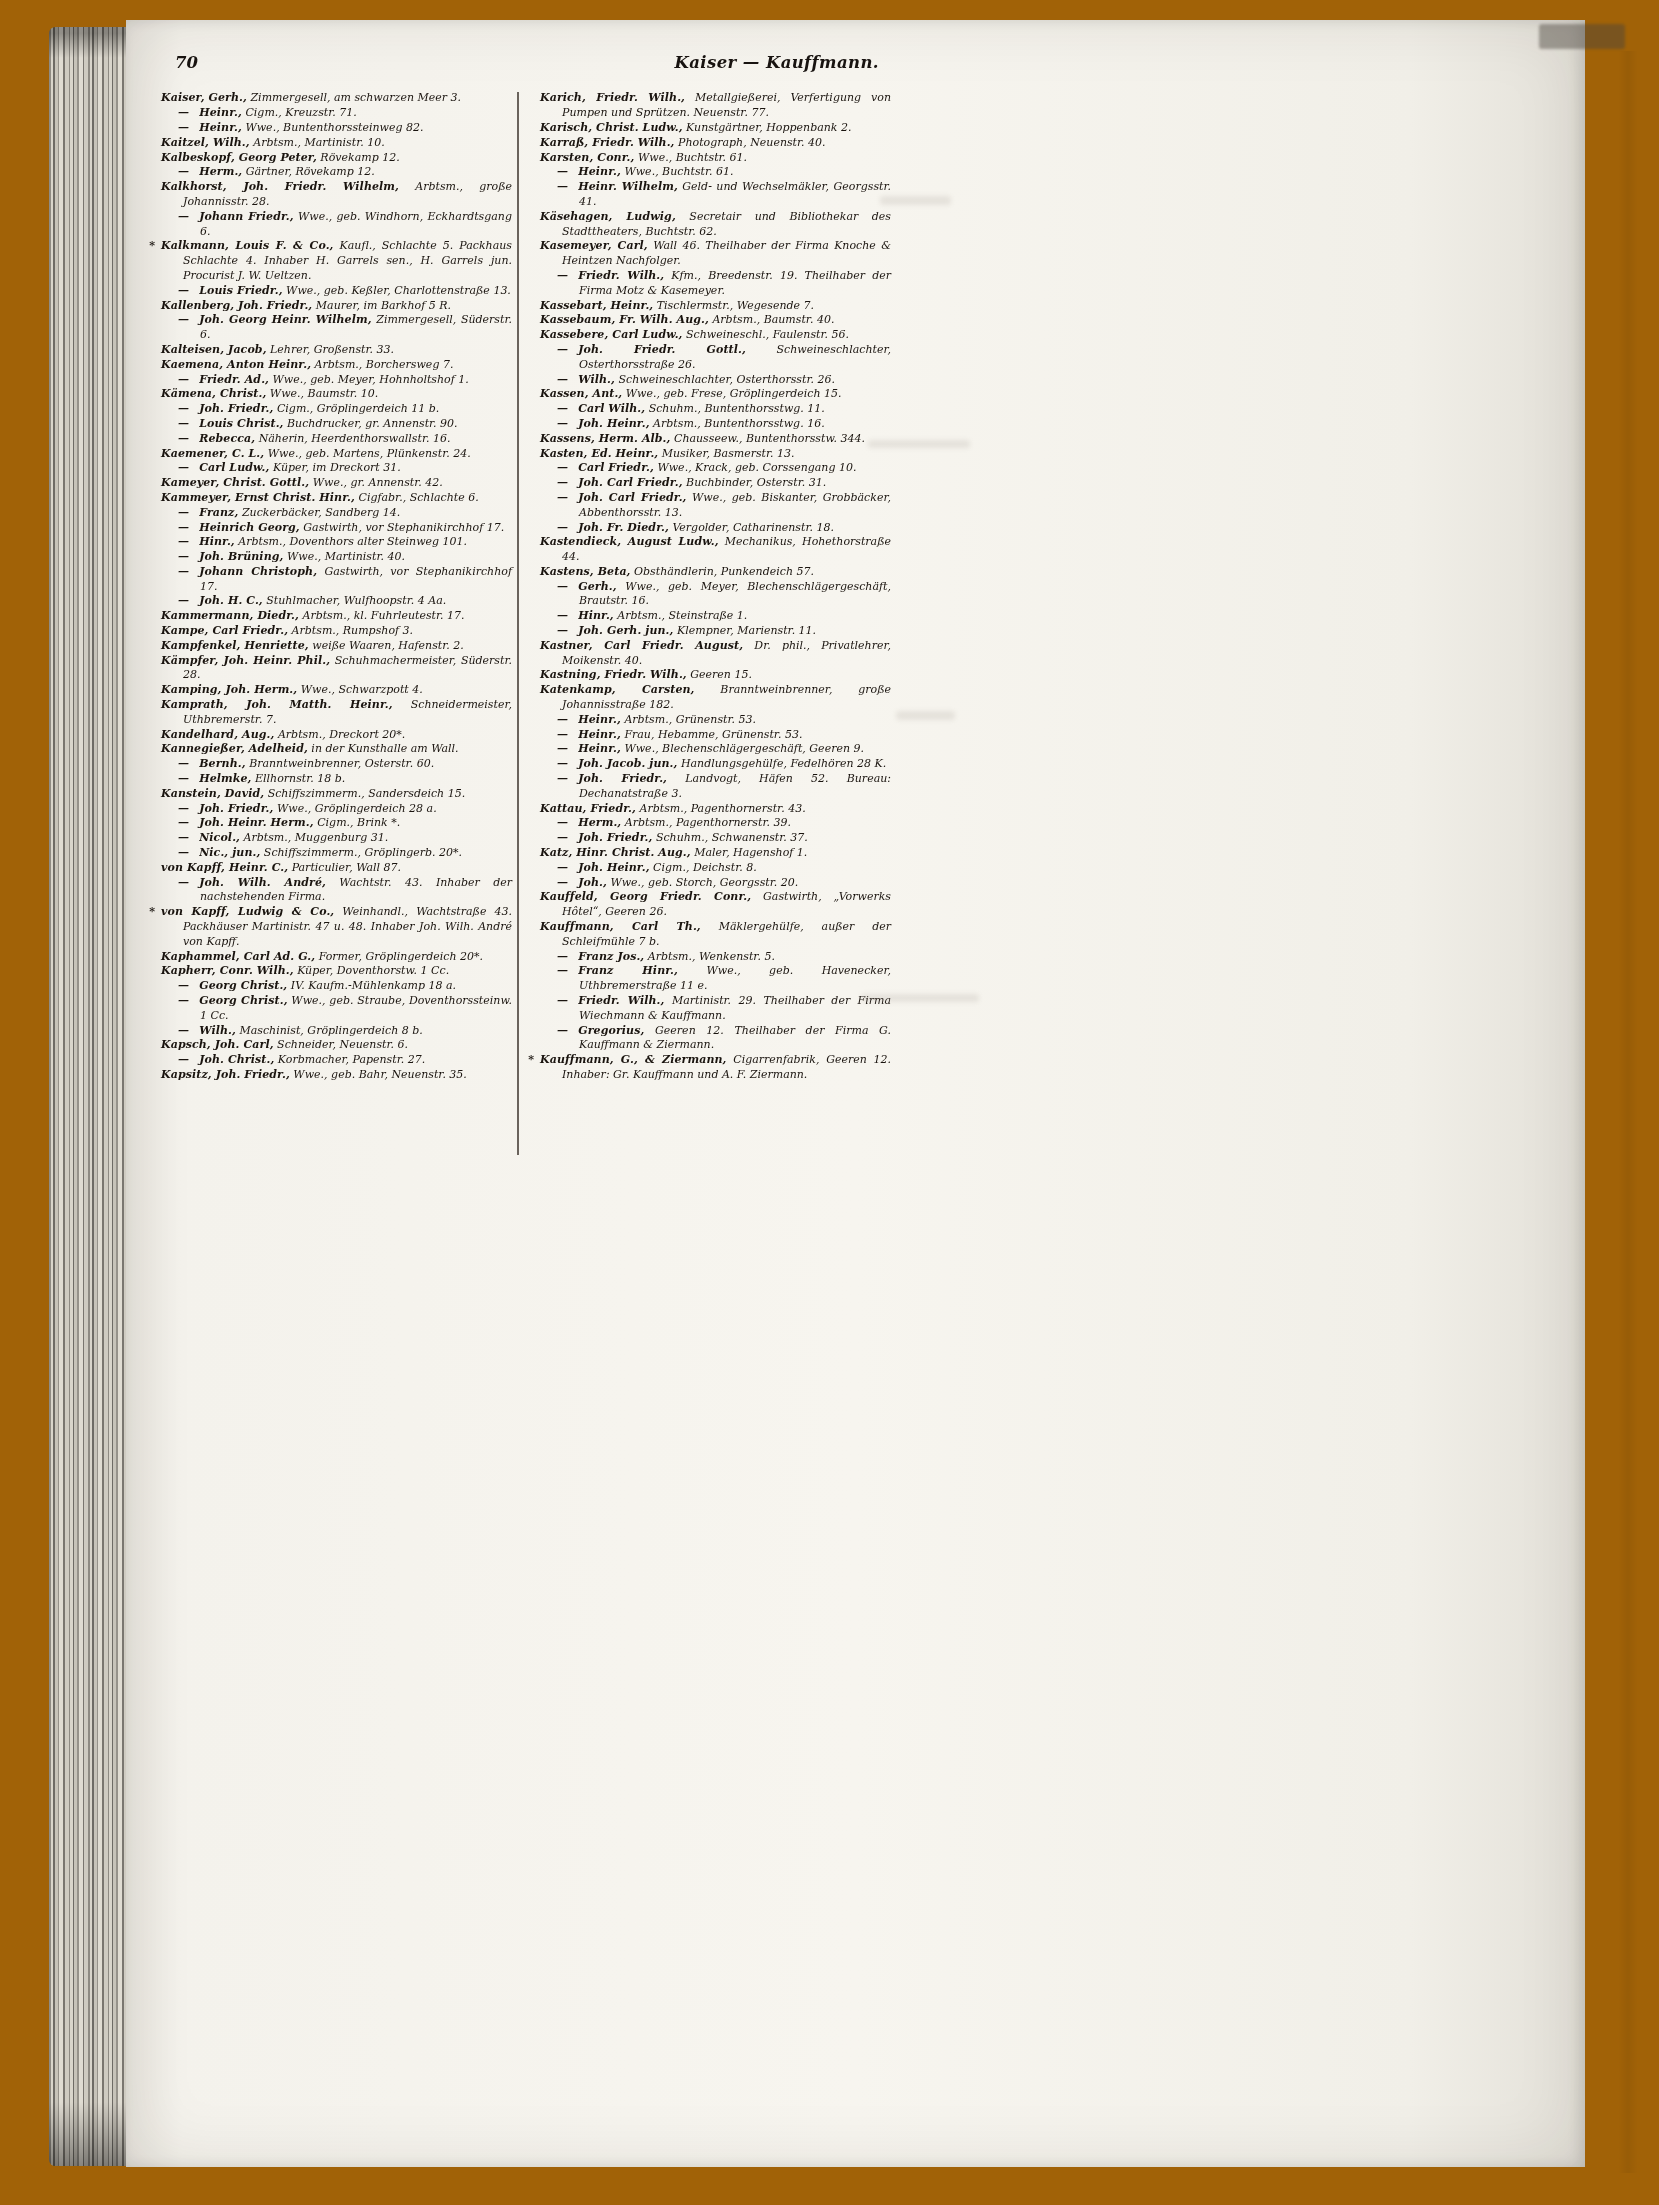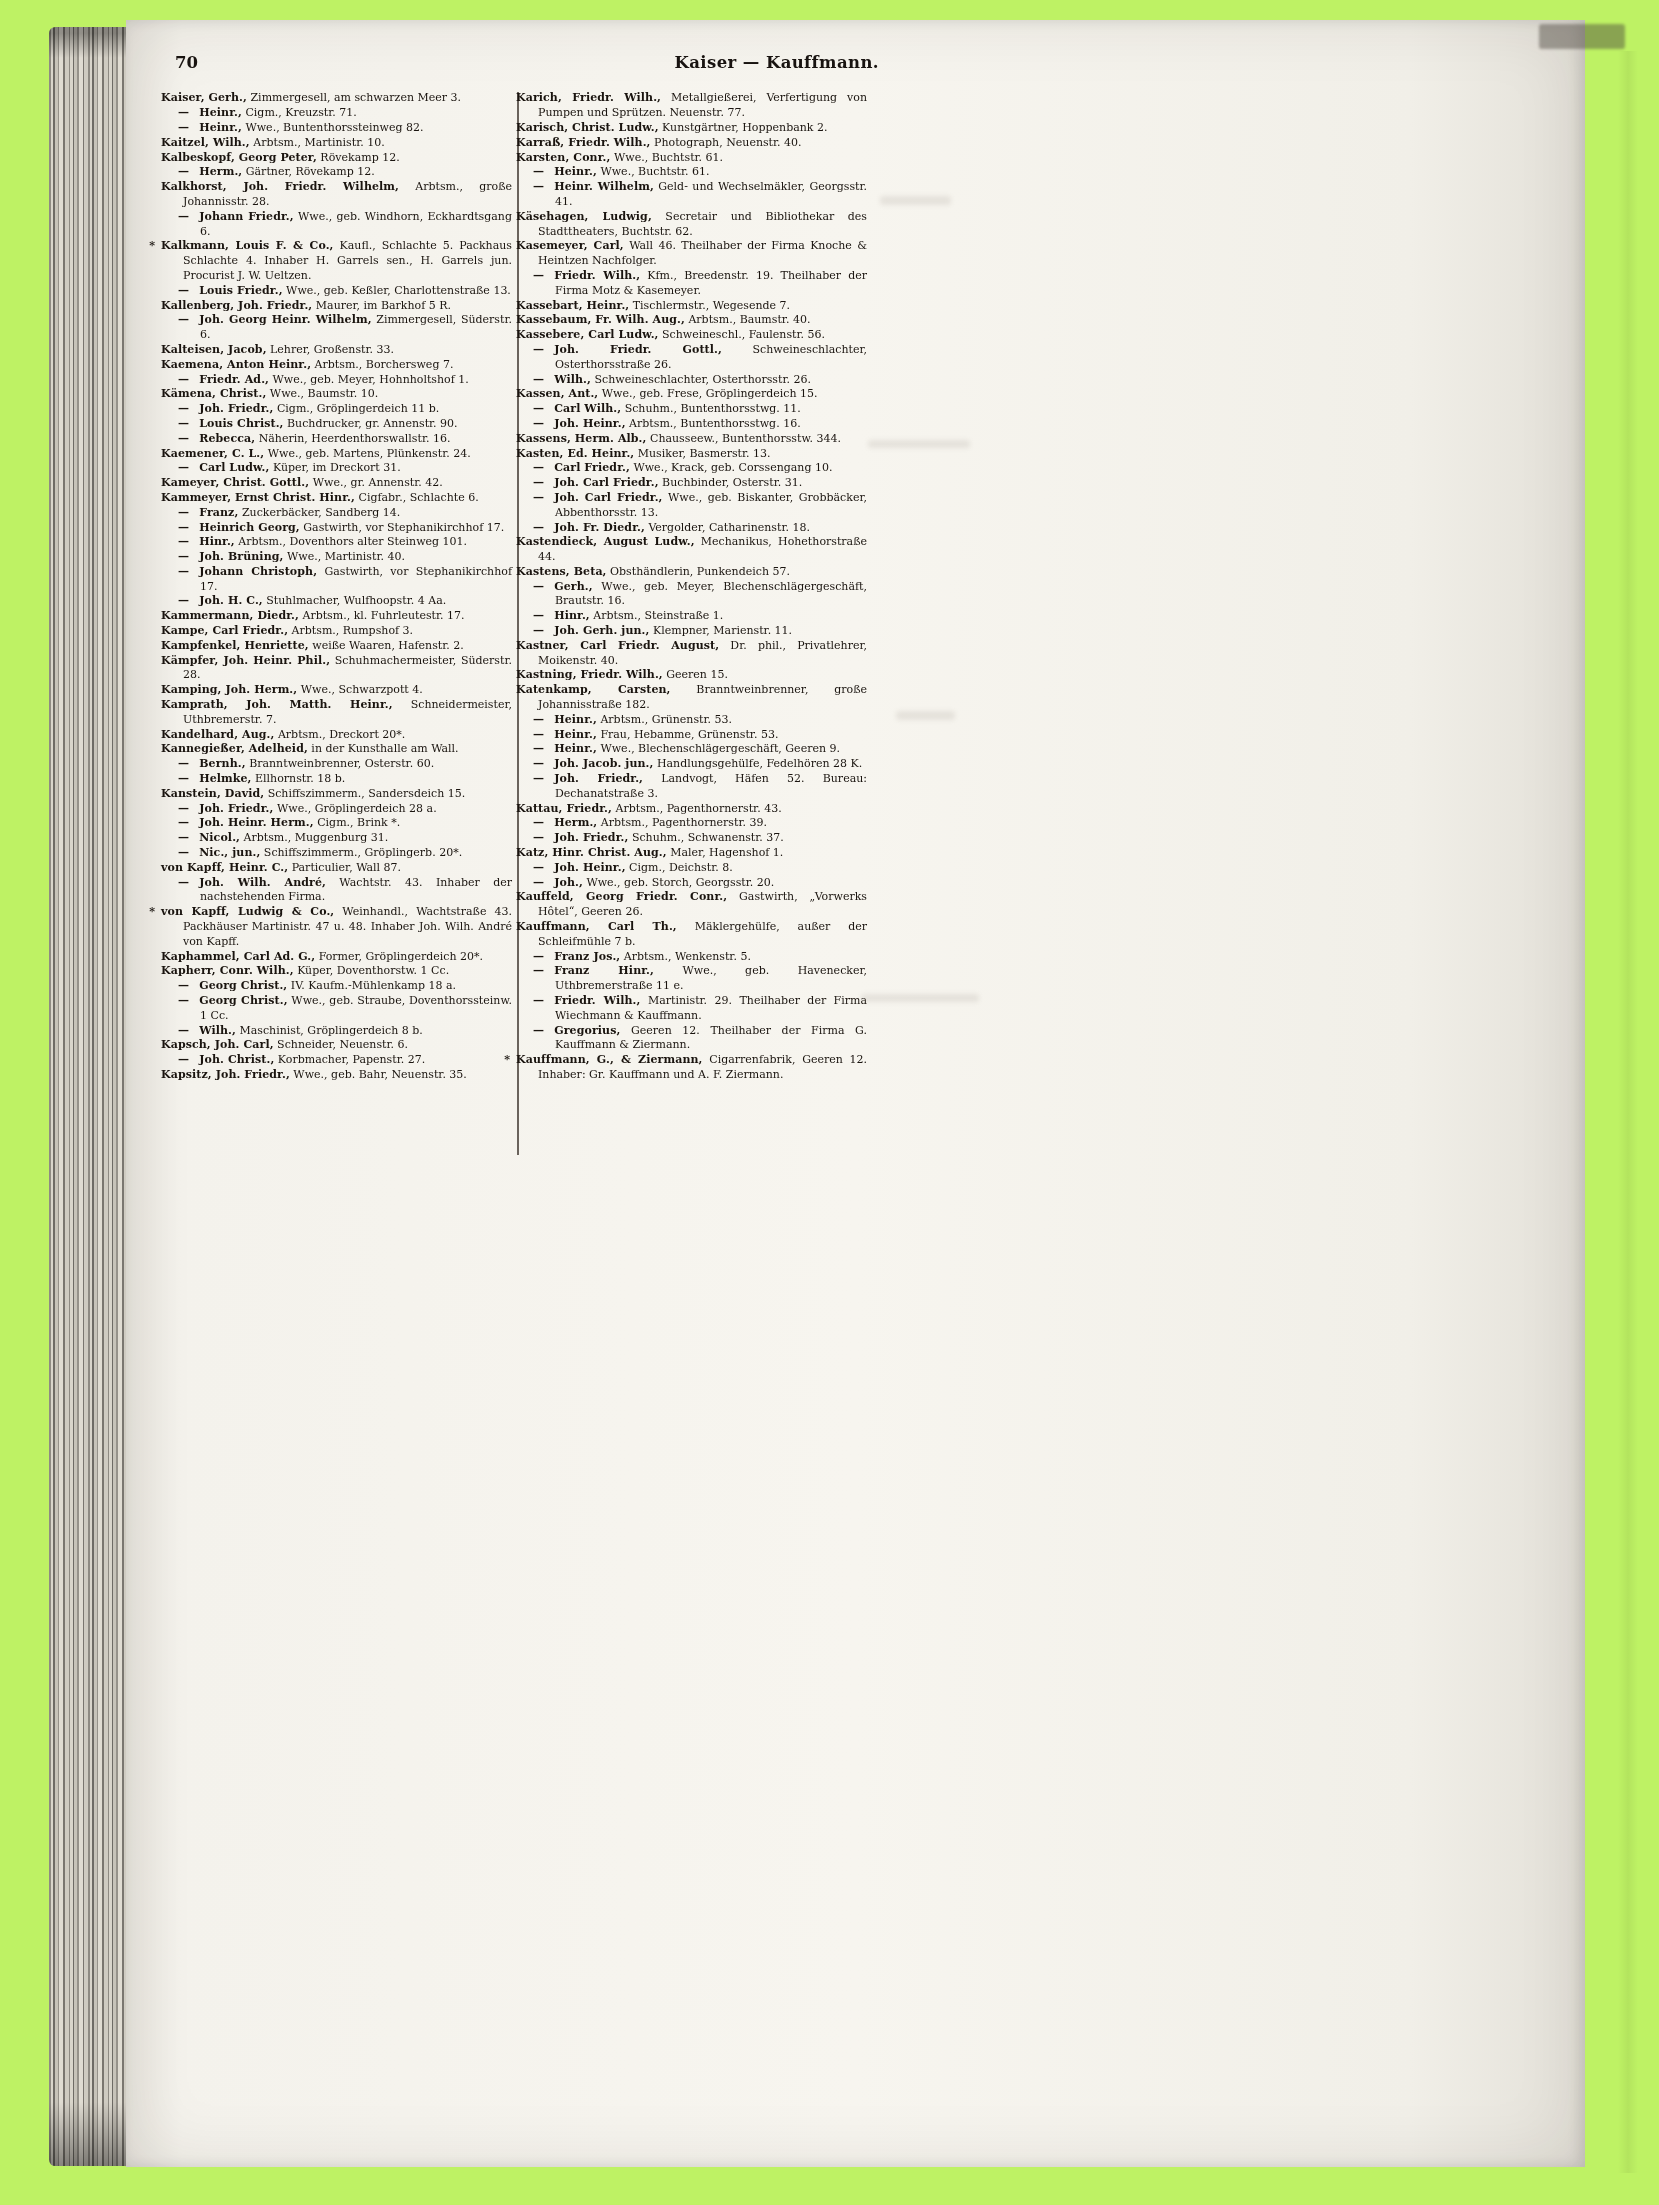--- a/index.html
+++ b/index.html
@@ -1,19 +1,19 @@
 <!DOCTYPE html>
 <html lang="de" style="font-size:12.6px"><head>
 <meta charset="utf-8">
 <style>
   html,body{margin:0;padding:0;background:#050505;}
   body{width:1659px;height:2205px;position:relative;overflow:hidden;
        font-family:"DejaVu Serif","Liberation Serif",serif;}
 
-  .canvas{position:absolute;inset:0;background:#bef264;}
+  .canvas{position:absolute;inset:0;background:#a16207;font-style:italic;}
 
   
   .stack{position:absolute;left:49px;top:27px;width:82px;height:2139px;
     background:
       linear-gradient(180deg, rgba(0,0,0,.35) 0 6.3px, rgba(0,0,0,0) 31px, rgba(0,0,0,0) 2075px, rgba(0,0,0,.4) 100%),
       repeating-linear-gradient(90deg,
         #8f8b83 0 1.6px, #d9d5cb 1.6px 3.9px, #6e6b65 3.9px 5.5px,
         #c7c3b9 5.5px 8.6px, #96928a 8.6px 10.2px, #e0dcd2 10.2px 14px,
         #7a766f 14px 15.7px, #cfcbc1 15.7px 19.6px);
     border-radius:6.3px 0 0 6.3px;}
@@ -26,21 +26,21 @@
   .pagenum{position:absolute;left:49px;top:33px;font-size:16.5px;font-weight:700;color:#181310;}
   .runhead{position:absolute;left:35px;top:33px;width:718px;text-align:right;
            font-size:16.5px;font-weight:700;letter-spacing:0.4px;color:#181310;}
 
   .divider{position:absolute;left:391px;top:72px;width:1.6px;height:1063px;
            background:#3b332b;opacity:.75;}
 
   .col{position:absolute;top:71px;width:351px;font-size:11px;line-height:14.8px;
        color:#1a140f;text-align:justify;}
   .col-left{left:35px;}
-  .col-right{left:390px;}
+  .col-right{left:414px;}
 
   .entry{position:relative;padding-left:22px;text-indent:-22px;}
   .entry.dash{padding-left:39px;}
   .pfx{font-weight:700;}
   .entry.dash .pfx{margin-right:10.2px;}
   .entry.star .pfx{position:absolute;left:-11.8px;top:0;text-indent:0;}
   .nm{font-weight:700;letter-spacing:0.1px;}
   .rest{font-weight:400;}
 
   

